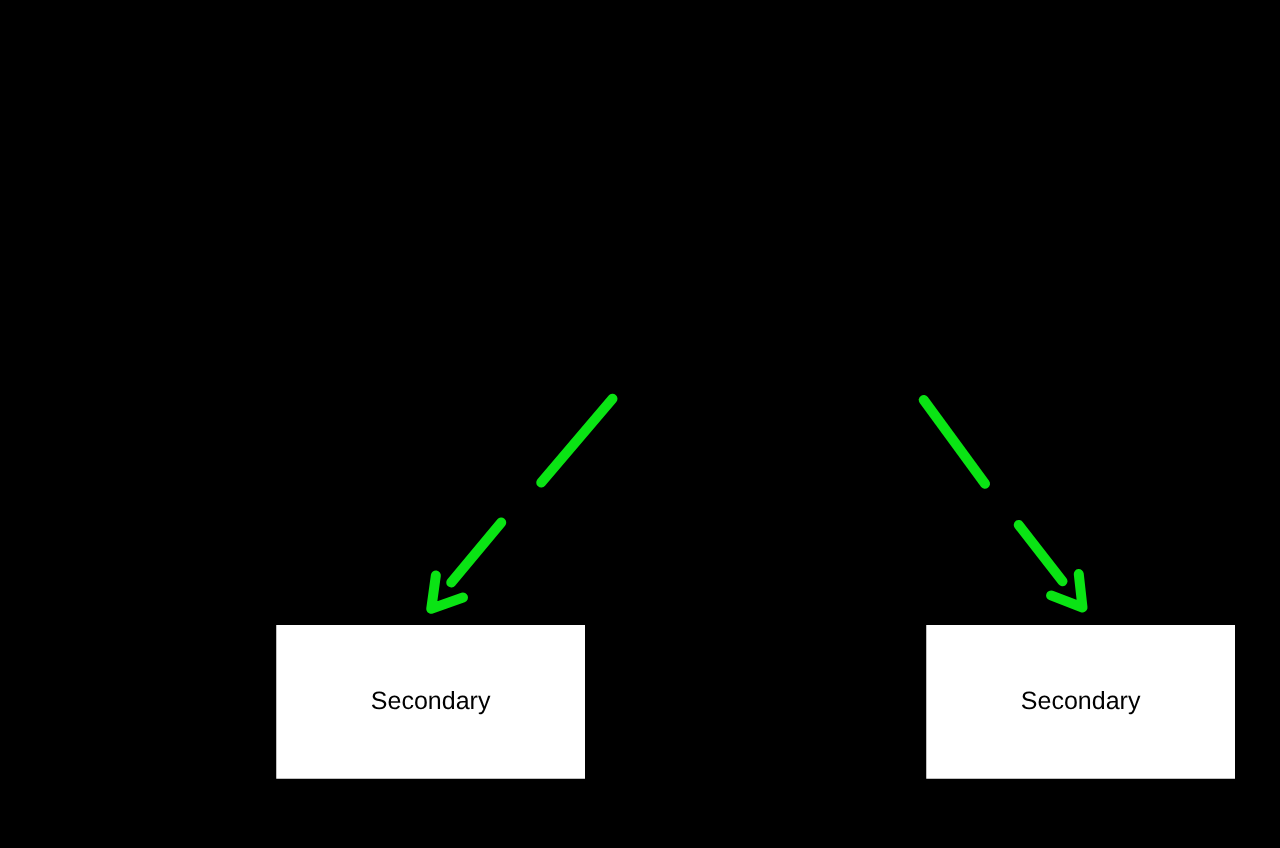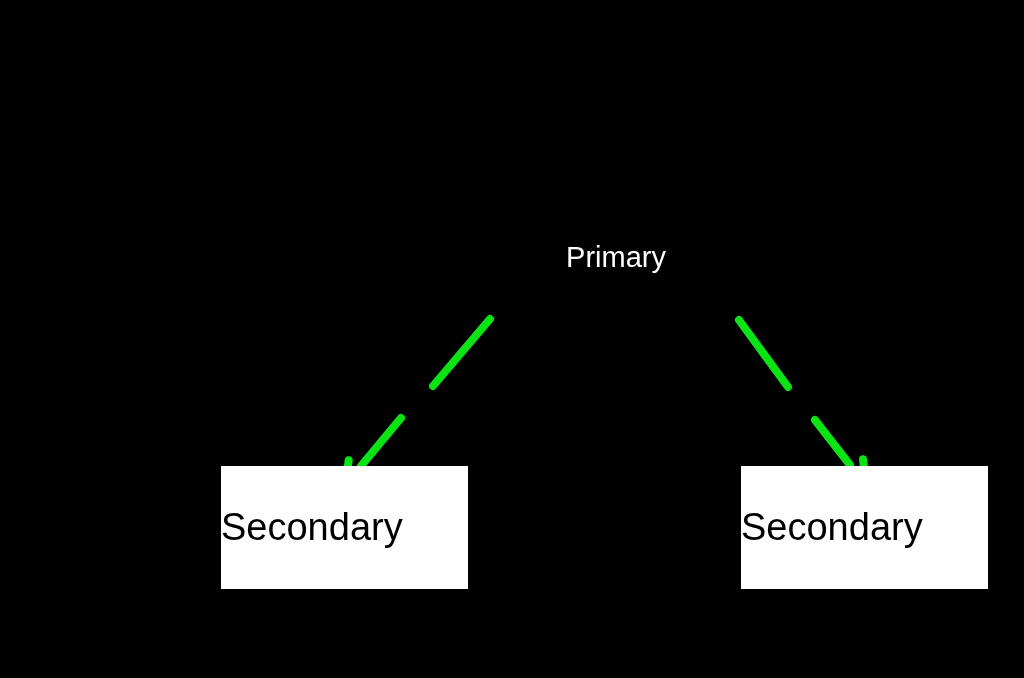--- a/index.html
+++ b/index.html
@@ -28,39 +28,38 @@
   .arrows-layer {
     position: absolute;
     left: 0;
     top: 0;
     width: 1024px;
     height: 678px;
     display: block;
   }
   .node {
     position: absolute;
-    top: 466px;
+    top: 500px;
     width: 247px;
     height: 123px;
     background: var(--box-background, #ffffff);
     color: var(--box-text, #000000);
     display: flex;
     align-items: center;
-    justify-content: flex-start;
-    font-size: 38px;
+    justify-content: center;
+    font-size: 20px;
   }
   .node-left  { left: 221px; }
   .node-right { left: 741px; }
 </style>
 </head>
 <body>
 
 <div class="stage">
 
-  <div class="primary-label">Primary</div>
 
   <svg class="arrows-layer" width="1024" height="678" viewBox="0 0 1024 678" xmlns="http://www.w3.org/2000/svg">
 
     <g fill="none" stroke-width="8" stroke-linecap="round" stroke-linejoin="round">
       <line x1="490" y1="319" x2="433" y2="386" stroke="#0ae414"></line>
       <line x1="401" y1="418" x2="361" y2="466" stroke="#0ae414"></line>
       <path d="M -23 -14 L 0 0 L -23 14" transform="translate(345,487) rotate(129.2)" stroke="#0ae414"></path>
     </g>
 
     <g fill="none" stroke-width="8" stroke-linecap="round" stroke-linejoin="round">

